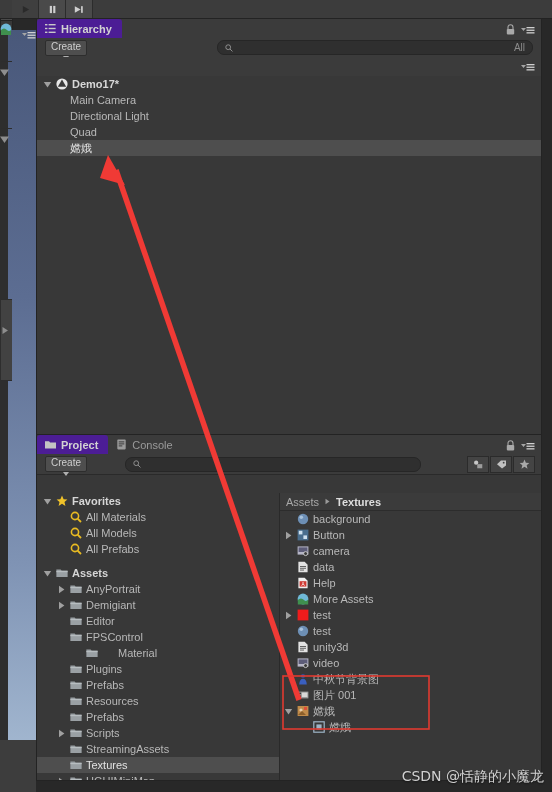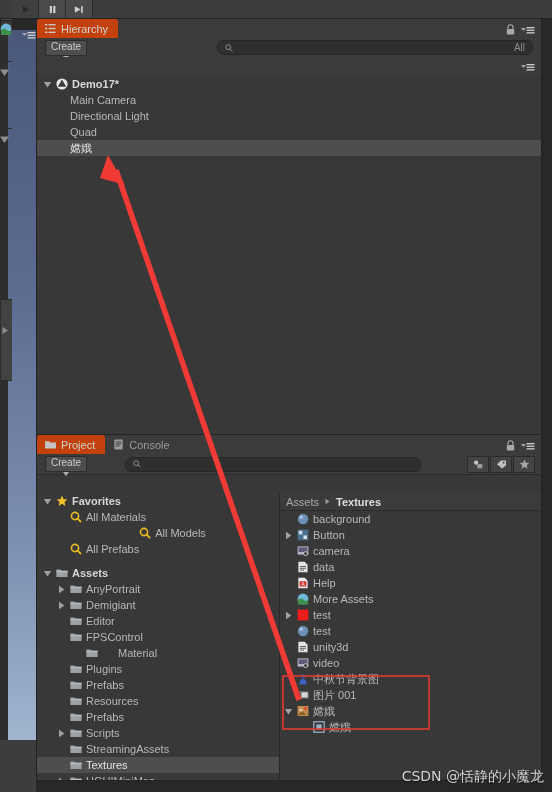--- a/index.html
+++ b/index.html
@@ -47,21 +47,21 @@
   .panel{position:absolute;background:#383838;border:1px solid #232323;}
   .tabbar{
     position:absolute;left:0;top:0;height:19px;width:100%;
     background:#3b3b3b;border-bottom:1px solid #232323;
     display:flex;align-items:flex-end;
   }
   .tab{
     height:19px;padding:0 10px 0 8px;display:flex;align-items:center;gap:5px;
     color:#9a9a9a;font-size:11px;background:transparent;
   }
-  .tab.active{background:#c2410c;color:#d2d2d2;border-radius:3px 3px 0 0;}
+  .tab.active{background:#4c1d95;color:#d2d2d2;border-radius:3px 3px 0 0;font-weight:bold;}
   .tab-ic{width:11px;height:11px;display:block;}
 
   .toolrow{
     position:absolute;left:0;height:19px;width:100%;
     background:#3b3b3b;border-bottom:1px solid #2a2a2a;
     display:flex;align-items:center;
   }
   .createbtn{
     margin-left:8px;height:14px;padding:0 5px;
     background:#4e4e4e;border:1px solid #2d2d2d;border-radius:2px;
@@ -329,21 +329,21 @@
             <span class="bold">Favorites</span>
           </div>
           <div class="row" style="padding-left: 20px;">
             <span class="tri-spacer"></span>
             <svg class="asset-ic" viewBox="0 0 12 12" width="12" height="11">
               <circle cx="5" cy="5" r="3.6" stroke="#e9bb22" stroke-width="1.6" fill="none"></circle>
               <line x1="7.6" y1="7.6" x2="11" y2="11" stroke="#e9bb22" stroke-width="1.8"></line>
             </svg>
             <span class="">All Materials</span>
           </div>
-          <div class="row" style="padding-left: 20px; justify-content: center;">
+          <div class="row" style="padding-left: 20px;">
             <span class="tri-spacer"></span>
             <svg class="asset-ic" viewBox="0 0 12 12" width="12" height="11">
               <circle cx="5" cy="5" r="3.6" stroke="#e9bb22" stroke-width="1.6" fill="none"></circle>
               <line x1="7.6" y1="7.6" x2="11" y2="11" stroke="#e9bb22" stroke-width="1.8"></line>
             </svg>
             <span class="">All Models</span>
           </div>
           <div class="row" style="padding-left: 20px;">
             <span class="tri-spacer"></span>
             <svg class="asset-ic" viewBox="0 0 12 12" width="12" height="11">

